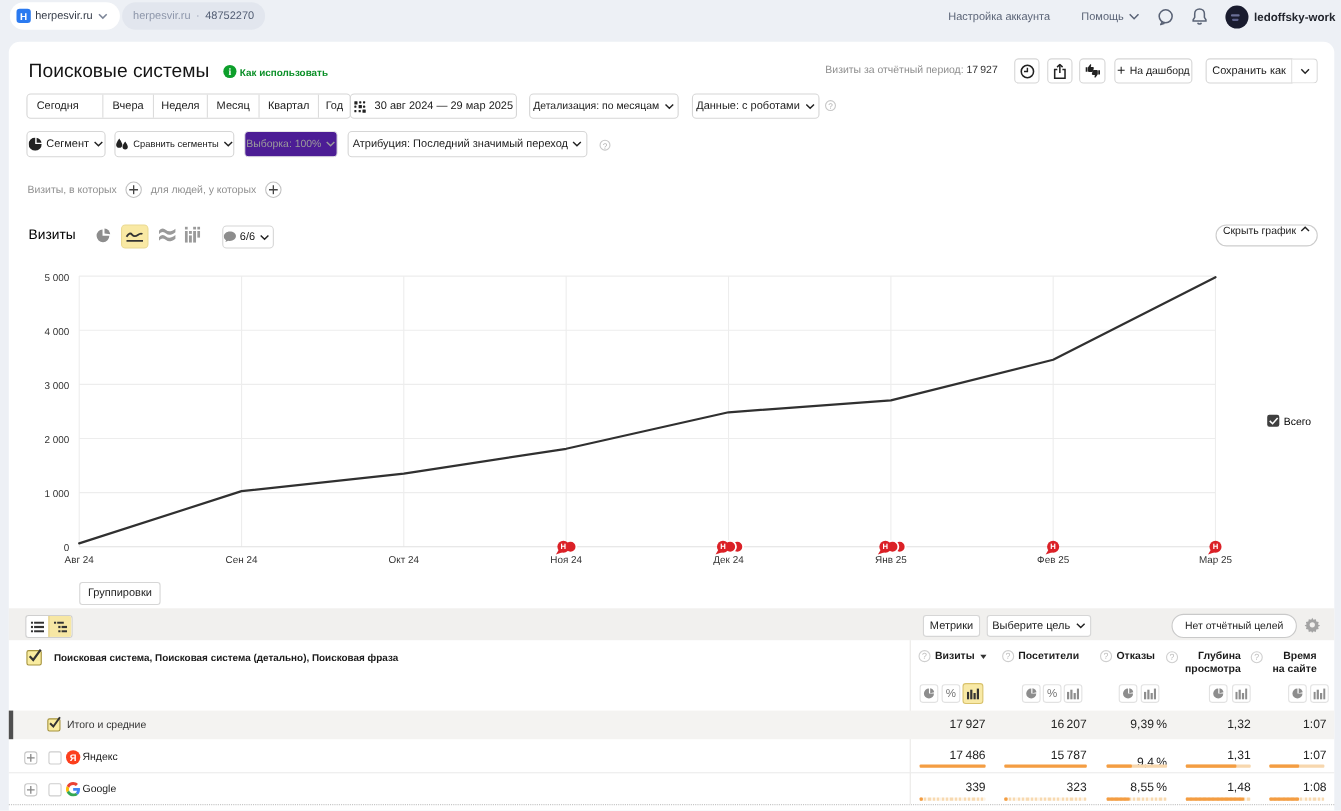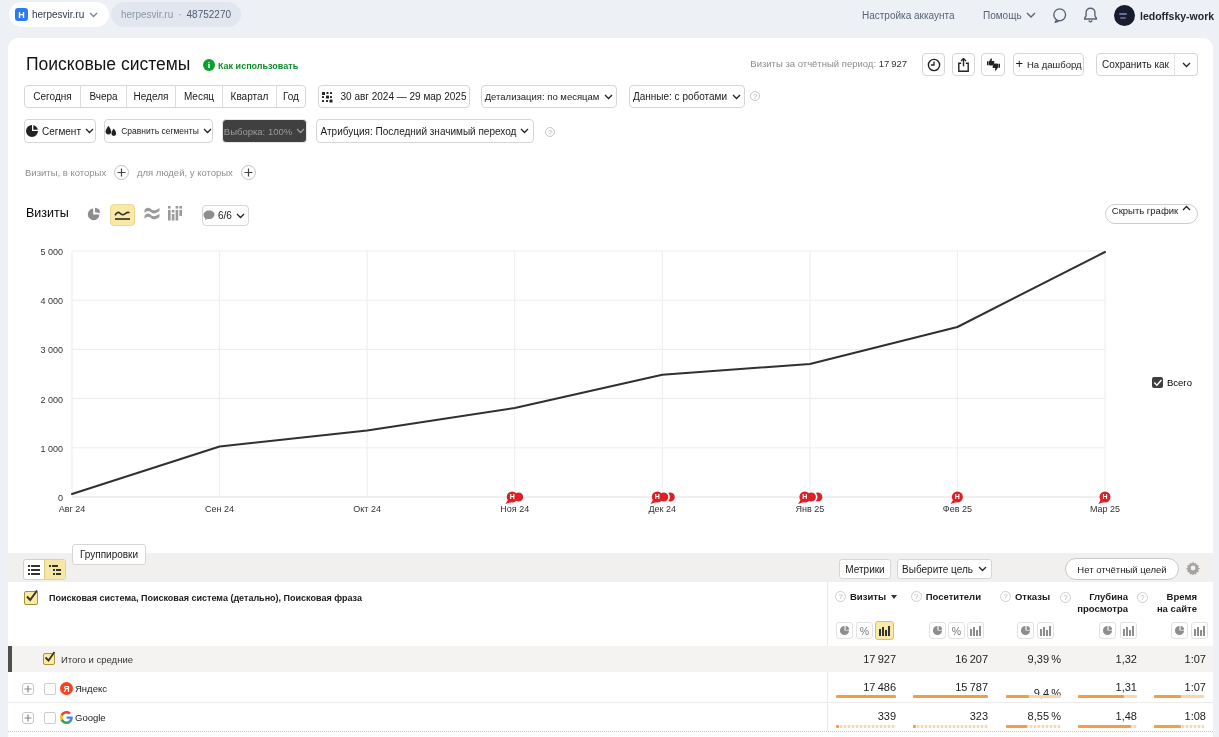--- a/index.html
+++ b/index.html
@@ -75,21 +75,21 @@
 <div class="btn" style="left:1013px;top:53px;width:71px;height:23px;font-size:9.5px;"><span style="font-size:13px;margin-right:4px;font-weight:300;margin-top:-2px;">+</span>На дашборд</div>
 <div class="btn" style="left:1096px;top:53px;width:79px;height:23px;border-radius:4px 0 0 4px;font-size:10px;">Сохранить как</div>
 <div class="btn" style="left:1174px;top:53px;width:24px;height:23px;border-radius:0 4px 4px 0;border-left:1px solid #e3e3e3;">
   <svg width="9" height="6" viewBox="0 0 9 6">
       <path d="M1 1l3.5 3.5L8 1" stroke="#222" stroke-width="1.3" fill="none"></path>
     </svg>
 </div>
 
 <div class="abs" style="left:24px;top:85px;height:23px;display:flex;border:1px solid #d6d6d6;border-radius:4px;background:#fff;">
   <div style="width:55px;display:flex;align-items:center;justify-content:center;">Сегодня</div>
-  <div style="width:46px;display:flex;align-items:center;justify-content:center;border-left:1px solid #dcdcdc;">Вчера</div>
+  <div style="width:46px;display:flex;align-items:center;justify-content:center;border-left:1px solid #dcdcdc;margin-left:13px;">Вчера</div>
   <div style="width:49px;display:flex;align-items:center;justify-content:center;border-left:1px solid #dcdcdc;">Неделя</div>
   <div style="width:47px;display:flex;align-items:center;justify-content:center;border-left:1px solid #dcdcdc;">Месяц</div>
   <div style="width:54px;display:flex;align-items:center;justify-content:center;border-left:1px solid #dcdcdc;">Квартал</div>
   <div style="width:29px;display:flex;align-items:center;justify-content:center;border-left:1px solid #dcdcdc;">Год</div>
 </div>
 <div class="btn" style="left:318px;top:85px;width:152px;height:23px;">
   <svg width="12" height="12" viewBox="0 0 12 12" style="margin-right:7px;">
       <g fill="#222">
         <rect x="0" y="1" width="3" height="3" rx="0.5"></rect>
         <rect x="4.5" y="1" width="2" height="2" rx="0.5"></rect>
@@ -129,21 +129,21 @@
 <div class="btn" style="left:104px;top:119px;width:109px;height:24px;font-size:8.5px;">
   <svg width="12" height="13" viewBox="0 0 12 13" style="margin-right:4px;">
       <path d="M3.4 0.8C3.4 0.8 6.2 4.6 6.2 6.6a2.8 2.8 0 0 1-5.6 0C0.6 4.6 3.4 0.8 3.4 0.8z" fill="#222"></path>
       <path d="M8.8 3.6c0 0 2.4 3.2 2.4 4.9a2.4 2.4 0 0 1-4.8 0c0-1.7 2.4-4.9 2.4-4.9z" fill="#222"></path>
     </svg>
   Сравнить сегменты
   <svg class="chev" style="margin-left:4px;width:9px;height:6px;" viewBox="0 0 9 6">
       <path d="M1 1l3.5 3.5L8 1" stroke="#222" stroke-width="1.3" fill="none"></path>
     </svg>
 </div>
-<div class="btn" style="left:222px;top:119px;width:85px;height:24px;background:#404040;border-color:#e7e7e7;color:#9b9b9b;font-size:9.5px;">Выборка: 100%
+<div class="btn" style="left:222px;top:119px;width:85px;height:24px;background:#4c1d95;border-color:#e7e7e7;color:#9b9b9b;font-size:9.5px;">Выборка: 100%
   <svg class="chev" style="margin-left:4px;width:9px;height:6px;" viewBox="0 0 9 6">
       <path d="M1 1l3.5 3.5L8 1" stroke="#9b9b9b" stroke-width="1.3" fill="none"></path>
     </svg>
 </div>
 <div class="btn" style="left:316px;top:119px;width:218px;height:24px;font-size:10px;">Атрибуция: Последний значимый переход
   <svg class="chev" style="margin-left:4px;width:9px;height:6px;" viewBox="0 0 9 6">
       <path d="M1 1l3.5 3.5L8 1" stroke="#222" stroke-width="1.3" fill="none"></path>
     </svg>
 </div>
 <div class="abs" style="left:545px;top:127px;width:10px;height:10px;border:1px solid #c7c7c7;border-radius:50%;color:#b3b3b3;font-size:7.5px;display:flex;align-items:center;justify-content:center;">?</div>
@@ -286,21 +286,21 @@
           <rect x="0" y="0" width="2" height="2"></rect>
           <rect x="3" y="0" width="6" height="2"></rect>
           <rect x="4" y="4" width="2" height="2"></rect>
           <rect x="7" y="4" width="5" height="2"></rect>
           <rect x="4" y="8" width="2" height="2"></rect>
           <rect x="7" y="8" width="5" height="2"></rect>
         </g>
       </svg>
   </div>
 </div>
-<div class="btn" style="left:72px;top:544px;width:74px;height:21px;font-size:10px;border-radius:3px;">Группировки</div>
+<div class="btn" style="left:72px;top:529px;width:74px;height:21px;font-size:10px;border-radius:3px;">Группировки</div>
 <div class="btn" style="left:839px;top:559px;width:52px;height:20px;font-size:10px;border-radius:3px;">Метрики</div>
 <div class="btn" style="left:897px;top:559px;width:95px;height:20px;font-size:10px;border-radius:3px;">Выберите цель
   <svg class="chev" style="margin-left:5px;width:9px;height:6px;" viewBox="0 0 9 6">
       <path d="M1 1l3.5 3.5L8 1" stroke="#222" stroke-width="1.3" fill="none"></path>
     </svg>
 </div>
 <div class="abs" style="left:1065px;top:558px;width:114px;height:22px;border:1px solid #c9c9c9;border-radius:11px;background:#fff;display:flex;align-items:center;justify-content:center;font-size:9.5px;color:#222;">Нет отчётный целей</div>
 <svg class="abs" style="left:1186px;top:561px" width="14" height="14" viewBox="0 0 14 14">
     <path d="M7 0.5l1 2 2.2-0.6 0.4 2.2 2.2 0.4-0.6 2.2 2 1-2 1 0.6 2.2-2.2 0.4-0.4 2.2-2.2-0.6-1 2-1-2-2.2 0.6-0.4-2.2-2.2-0.4 0.6-2.2-2-1 2-1-0.6-2.2 2.2-0.4 0.4-2.2 2.2 0.6z" fill="#a3a3a3"></path>
     <circle cx="7" cy="7" r="2.4" fill="#f1f0ee"></circle>

